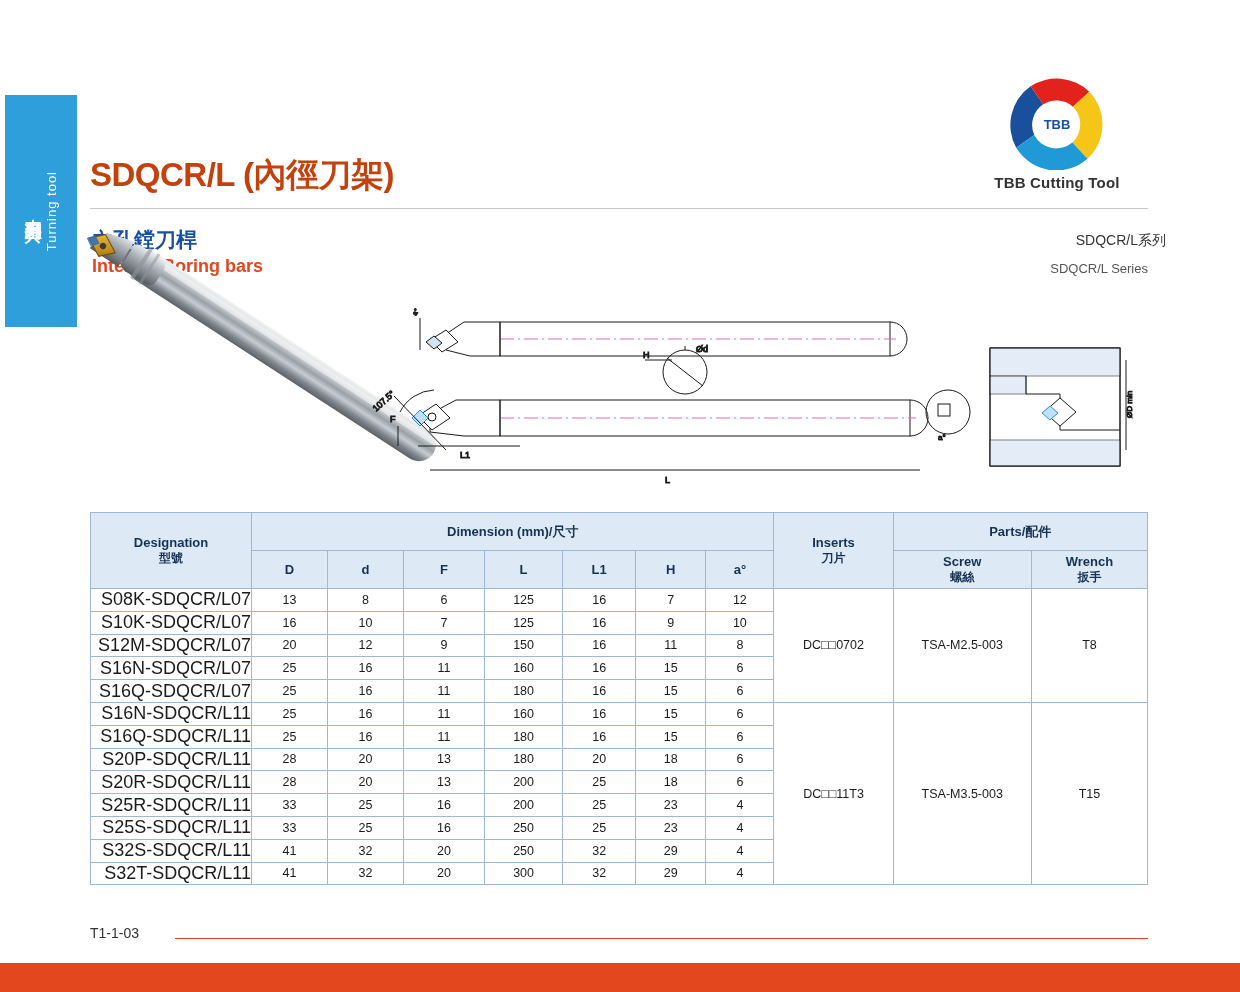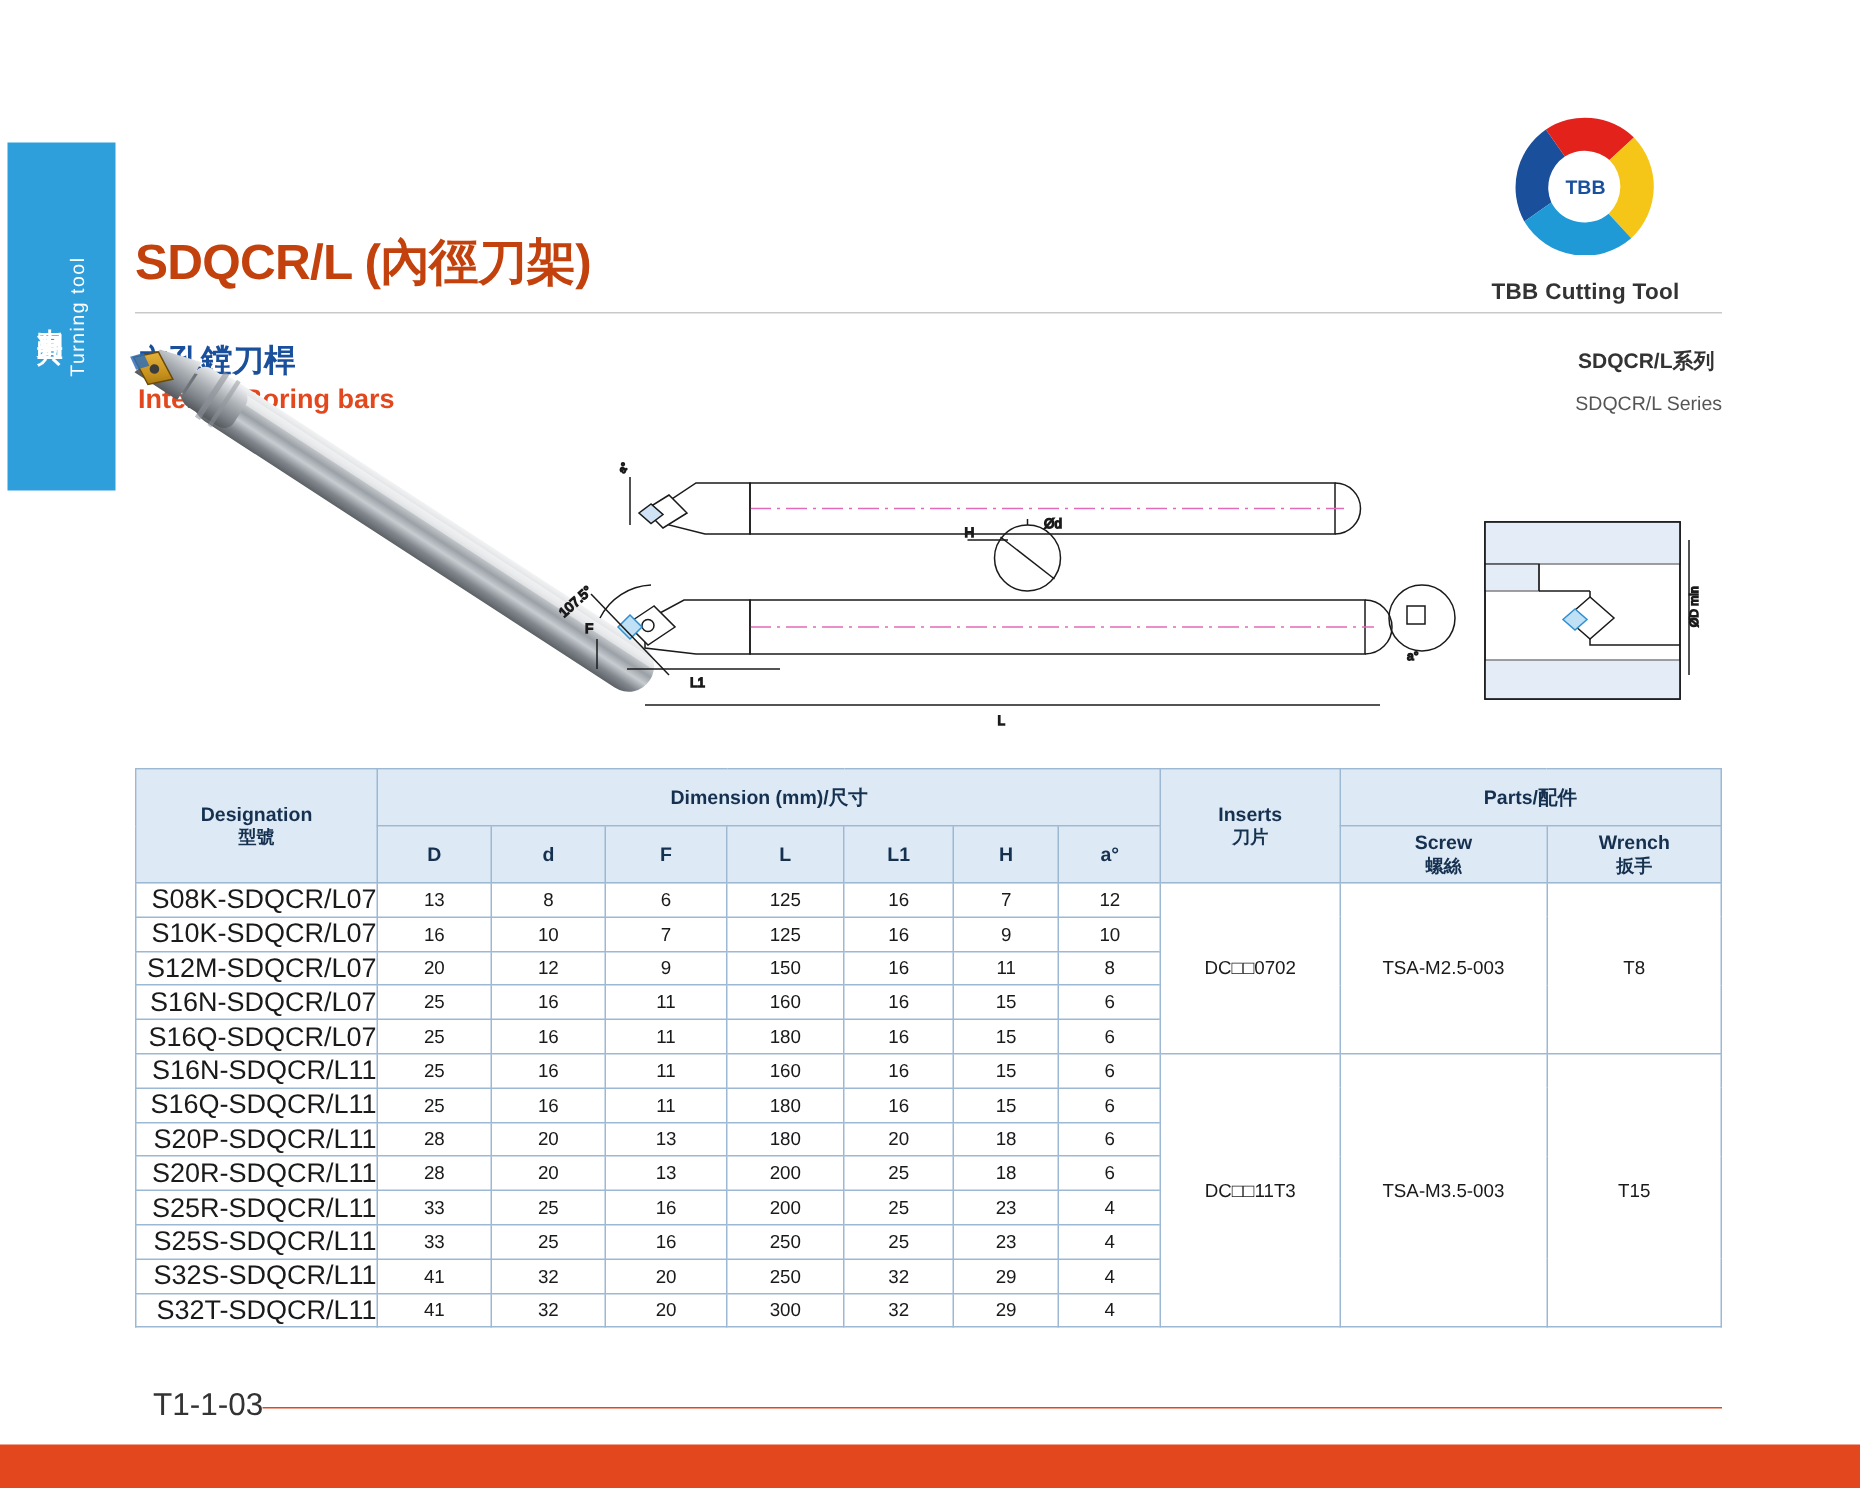--- a/index.html
+++ b/index.html
@@ -63,23 +63,23 @@
   }
   #subtitle-en {
     position: absolute;
     left: 92px; top: 256px;
     font-size: 18px;
     font-weight: bold;
     color: #e2471d;
   }
   #series-cn {
     position: absolute;
-    right: 97px; top: 232px;
+    right: 74px; top: 232px;
     font-size: 14px;
-    font-weight: bold;
+    font-weight: normal;
     color: #333;
   }
   #series-en {
     position: absolute;
     right: 92px; top: 261px;
     font-size: 13px;
     color: #555;
   }
 
   
@@ -87,21 +87,21 @@
     position: absolute;
     right: 88px; top: 78px;
     width: 190px;
     text-align: center;
   }
   #logo-mark { margin: 0 auto; display: block; }
   #logo-text {
     font-size: 15px;
     font-weight: bold;
     color: #333;
-    margin-top: 16px;
+    margin-top: 4px;
     letter-spacing: 0.2px;
   }
 
   
   #photo-area {
     position: absolute;
     left: 78px; top: 225px;
     width: 420px; height: 280px;
   }
 
@@ -135,23 +135,22 @@
   #spec-table thead th.tall { height: 38px; }
   .hdr2 { font-size: 12px; font-weight: bold; }
   #spec-table tbody td { height: 22.8px; font-size: 12.5px; }
   #spec-table tbody td.desig { text-align: right; font-size: 18px; }
   .grp-sep td { border-top: 1.6px solid #5c7fa3; }
 
   
   #page-code {
     position: absolute;
     left: 90px; top: 925px;
-    font-size: 21px;
+    font-size: 14px;
     color: #333;
-    margin-left: 12px;
   }
   #footer-rule {
     position: absolute;
     left: 175px; top: 938px;
     width: 973px; height: 1px;
     background: #e2471d;
   }
   #footer-bar {
     position: absolute;
     left: 0; top: 963px;

